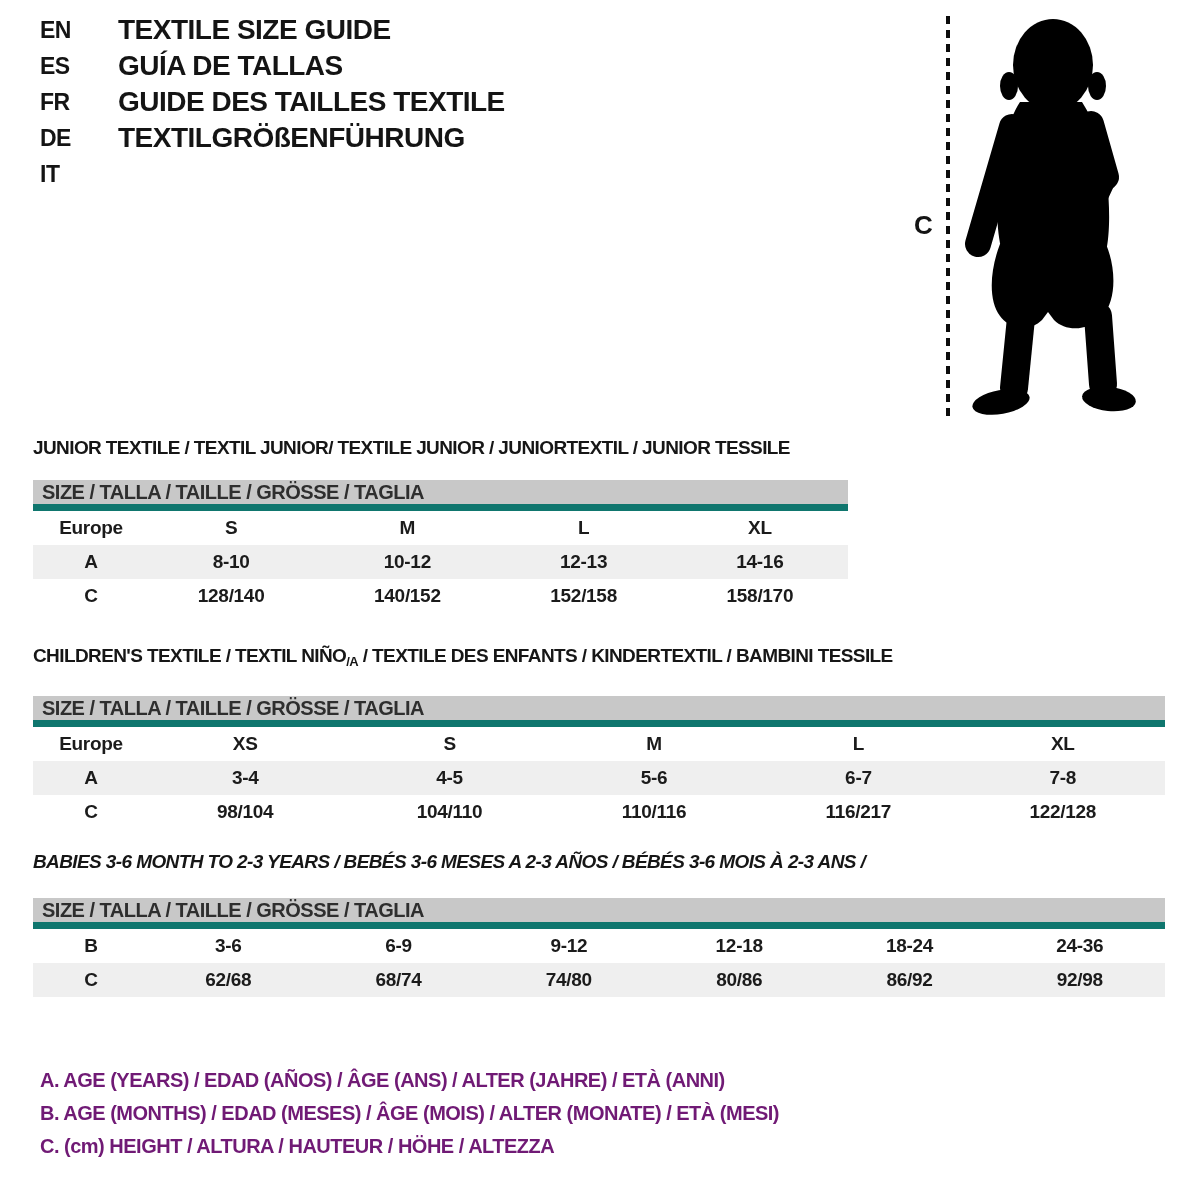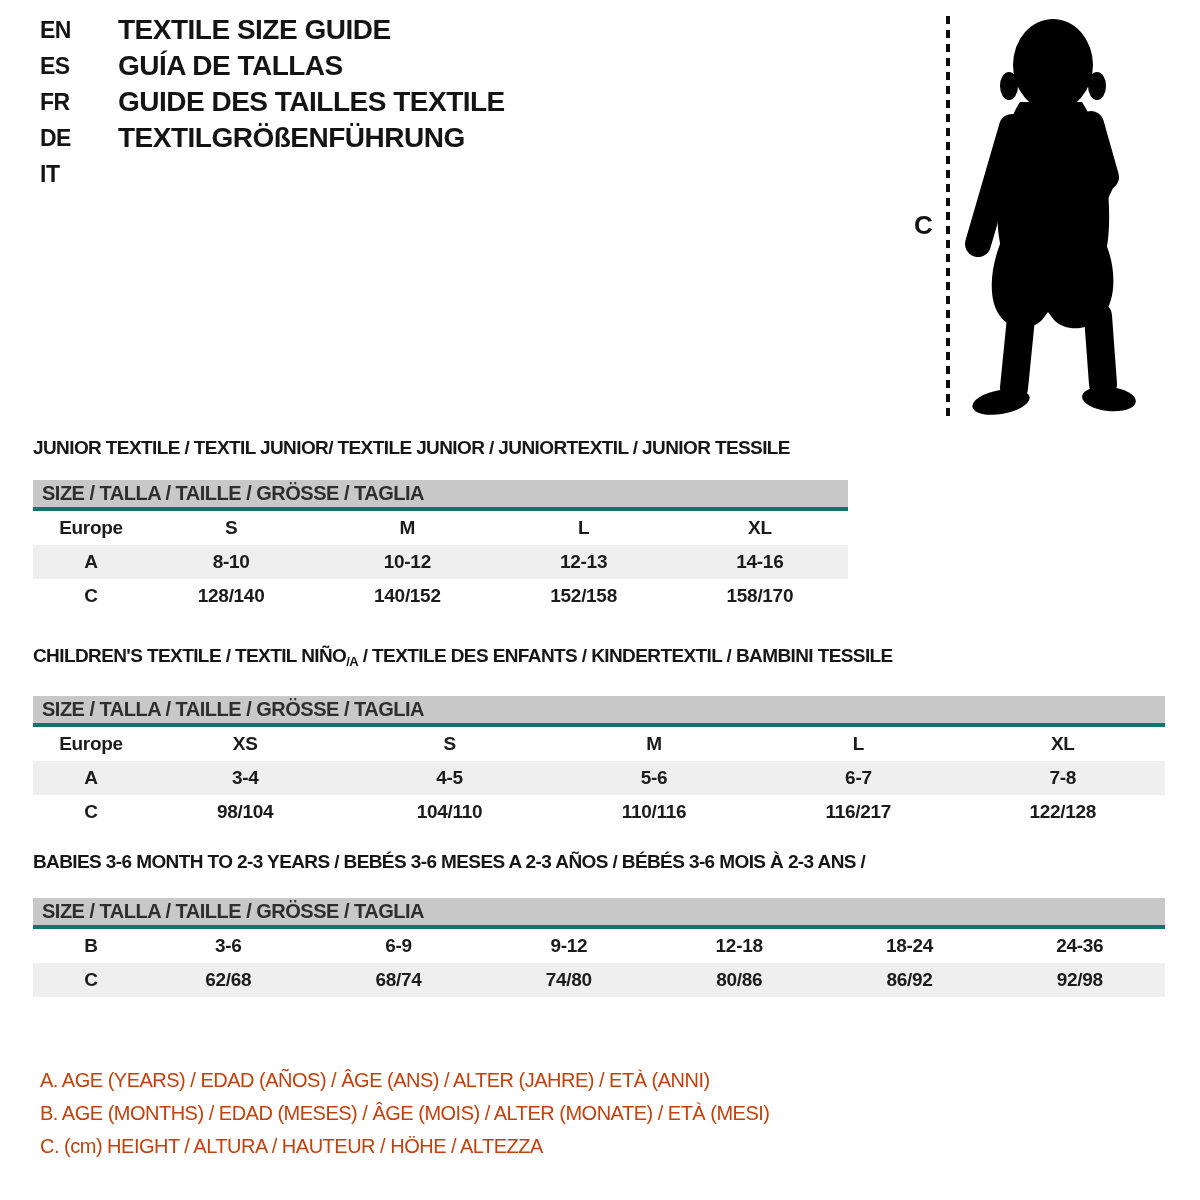--- a/index.html
+++ b/index.html
@@ -22,43 +22,43 @@
   .c-label { position:absolute; left:914px; top:210px; font-size:26px; font-weight:700; }
   .baby-svg { position:absolute; left:956px; top:12px; }
 
   
   .section { position:absolute; left:33px; }
   #sec-junior   { top:437px; width:815px; }
   #sec-children { top:645px; width:1132px; }
   #sec-babies   { top:846px; width:1132px; }
 
   .sec-heading { font-size:19px; font-weight:700; letter-spacing:-0.6px; line-height:22px; white-space:nowrap; color:#161616; }
-  .babies-line { line-height:32px; }
+  .babies-line { line-height:32px;font-style:italic; }
   .sub-a { font-size:13px; vertical-align:-4px; }
 
   .size-bar {
-    height:31px; background:#c8c8c8; border-bottom:4px solid #0f766e;
+    height:31px; background:#c8c8c8; border-bottom:7px solid #0f766e;
     display:flex; align-items:center; padding-left:9px; box-sizing:border-box;
     font-size:20px; font-weight:700; letter-spacing:-0.5px; color:#2e2e2e; white-space:nowrap;
   }
   #sec-junior .size-bar   { margin-top:21px; }
   #sec-children .size-bar { margin-top:23px; }
   #sec-babies .size-bar   { margin-top:20px; }
 
   .trow { display:grid; height:34px; align-items:center; font-size:19px; font-weight:700; letter-spacing:-0.3px; color:#1b1b1b; }
   .cols-4 { grid-template-columns:110px repeat(4, 1fr); }
   .cols-5 { grid-template-columns:110px repeat(5, 1fr); }
   .cols-6 { grid-template-columns:110px repeat(6, 1fr); }
   .rlabel { padding-left:6px; text-align:center; }
   .cval   { text-align:center; }
   .shaded { background:#efefef; }
 
   
   .legend { position:absolute; left:40px; top:1064px; }
-  .legend-line { font-size:20px; font-weight:400; letter-spacing:-0.5px; line-height:33px; white-space:nowrap; color:#c2410c; }
+  .legend-line { font-size:20px; font-weight:700; letter-spacing:-0.5px; line-height:33px; white-space:nowrap; color:#701a75; }
 </style>
 </head>
 <body>
 
 <div class="canvas">
 
   <div class="lang-block">
     <div class="lang-row">
       <span class="lang-code">EN</span>
       <span class="lang-title">TEXTILE SIZE GUIDE</span>

